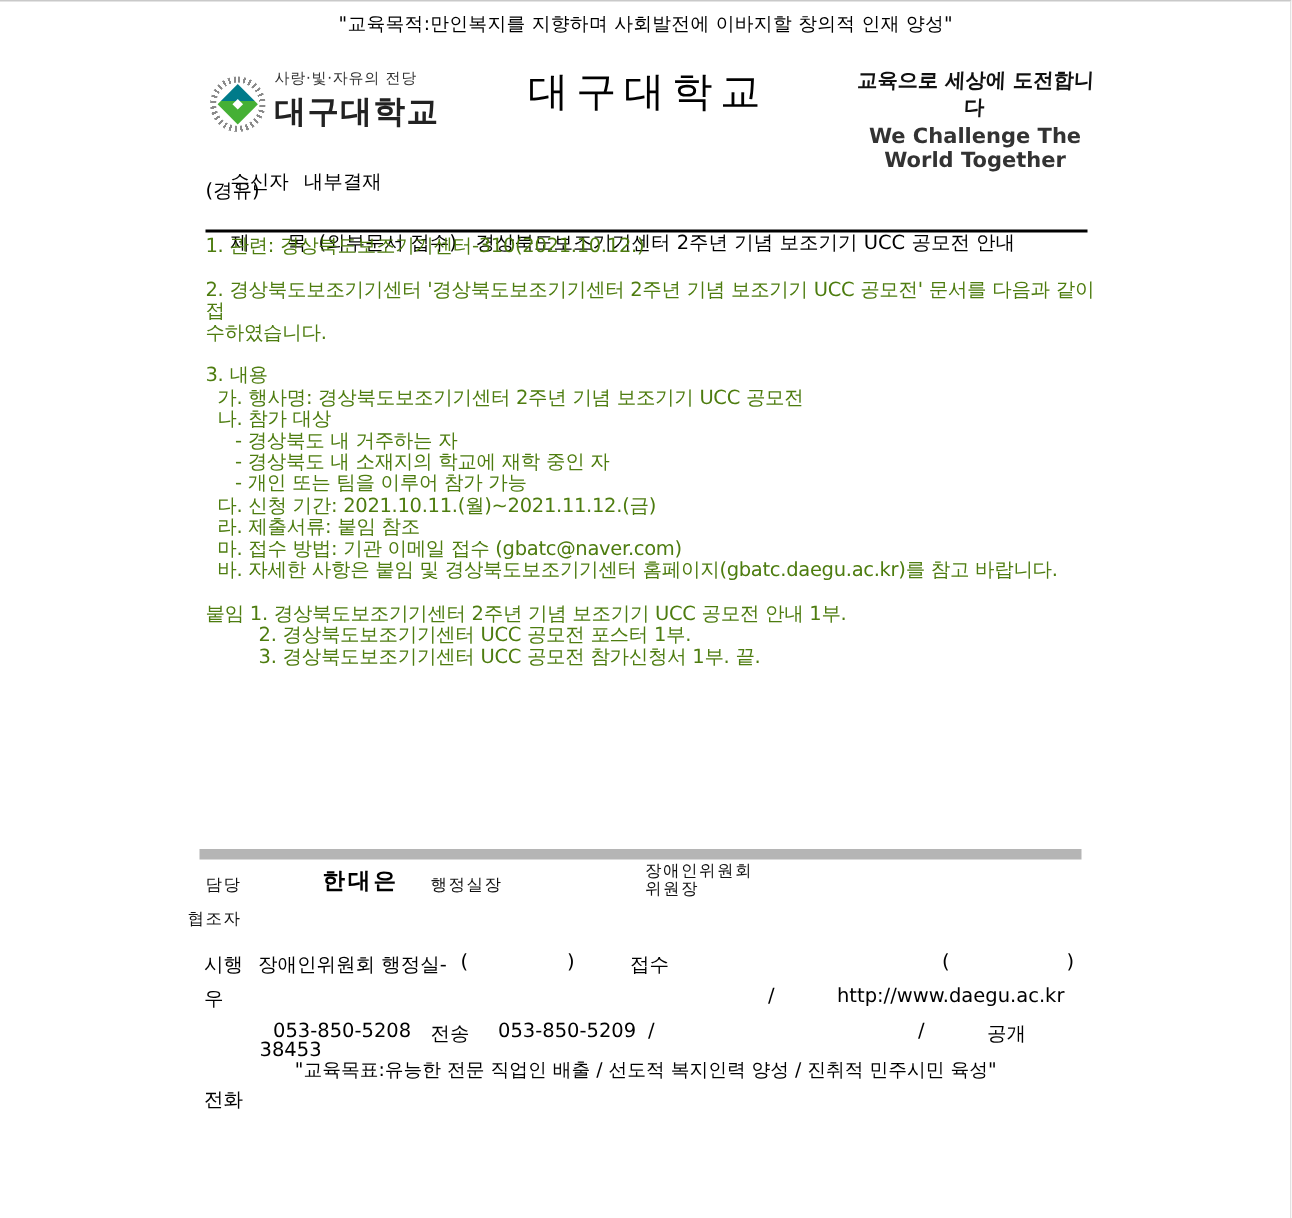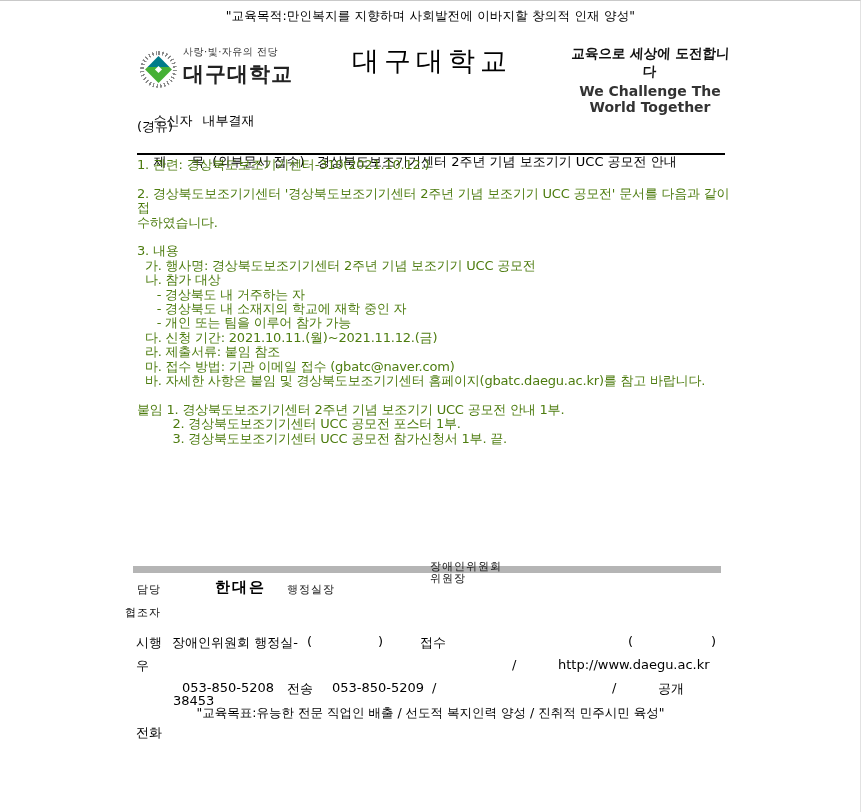--- a/index.html
+++ b/index.html
@@ -75,21 +75,21 @@
     font-size: 13px; line-height: 14.4px; white-space: pre-wrap; color: #4d7c0f;
     letter-spacing: -0.2px;
   }
 
   
   .sig-bar { position: absolute; left: 133px; top: 565px; width: 588px; height: 7px; background: #b5b5b5; }
   .small-label { position: absolute; font-size: 11px; letter-spacing: 1px; color: #111; }
   .lab-manager { left: 137px; top: 581px; }
   .manager-name { position: absolute; left: 215px; top: 577px; font-size: 15px; font-weight: bold; letter-spacing: 2px; }
   .lab-office { left: 287px; top: 581px; }
-  .lab-chairman { left: 430px; top: 560px; width: 82px; word-break: break-all; line-height: 12px; letter-spacing: 1px; }
+  .lab-chairman { left: 430px; top: 574px; width: 82px; word-break: break-all; line-height: 12px; letter-spacing: 1px; }
   .lab-coop { left: 125px; top: 604px; }
 
   .f { position: absolute; font-size: 13px; white-space: pre; color: #000; }
   
   .f-enf-label { left: 136px; top: 633px; }
   .f-enf-value { left: 172px; top: 633px; }
   .f-paren1o { left: 307px; top: 633px; }
   .f-paren1c { left: 378px; top: 633px; }
   .f-receipt { left: 420px; top: 633px; }
   .f-paren2o { left: 628px; top: 633px; }

